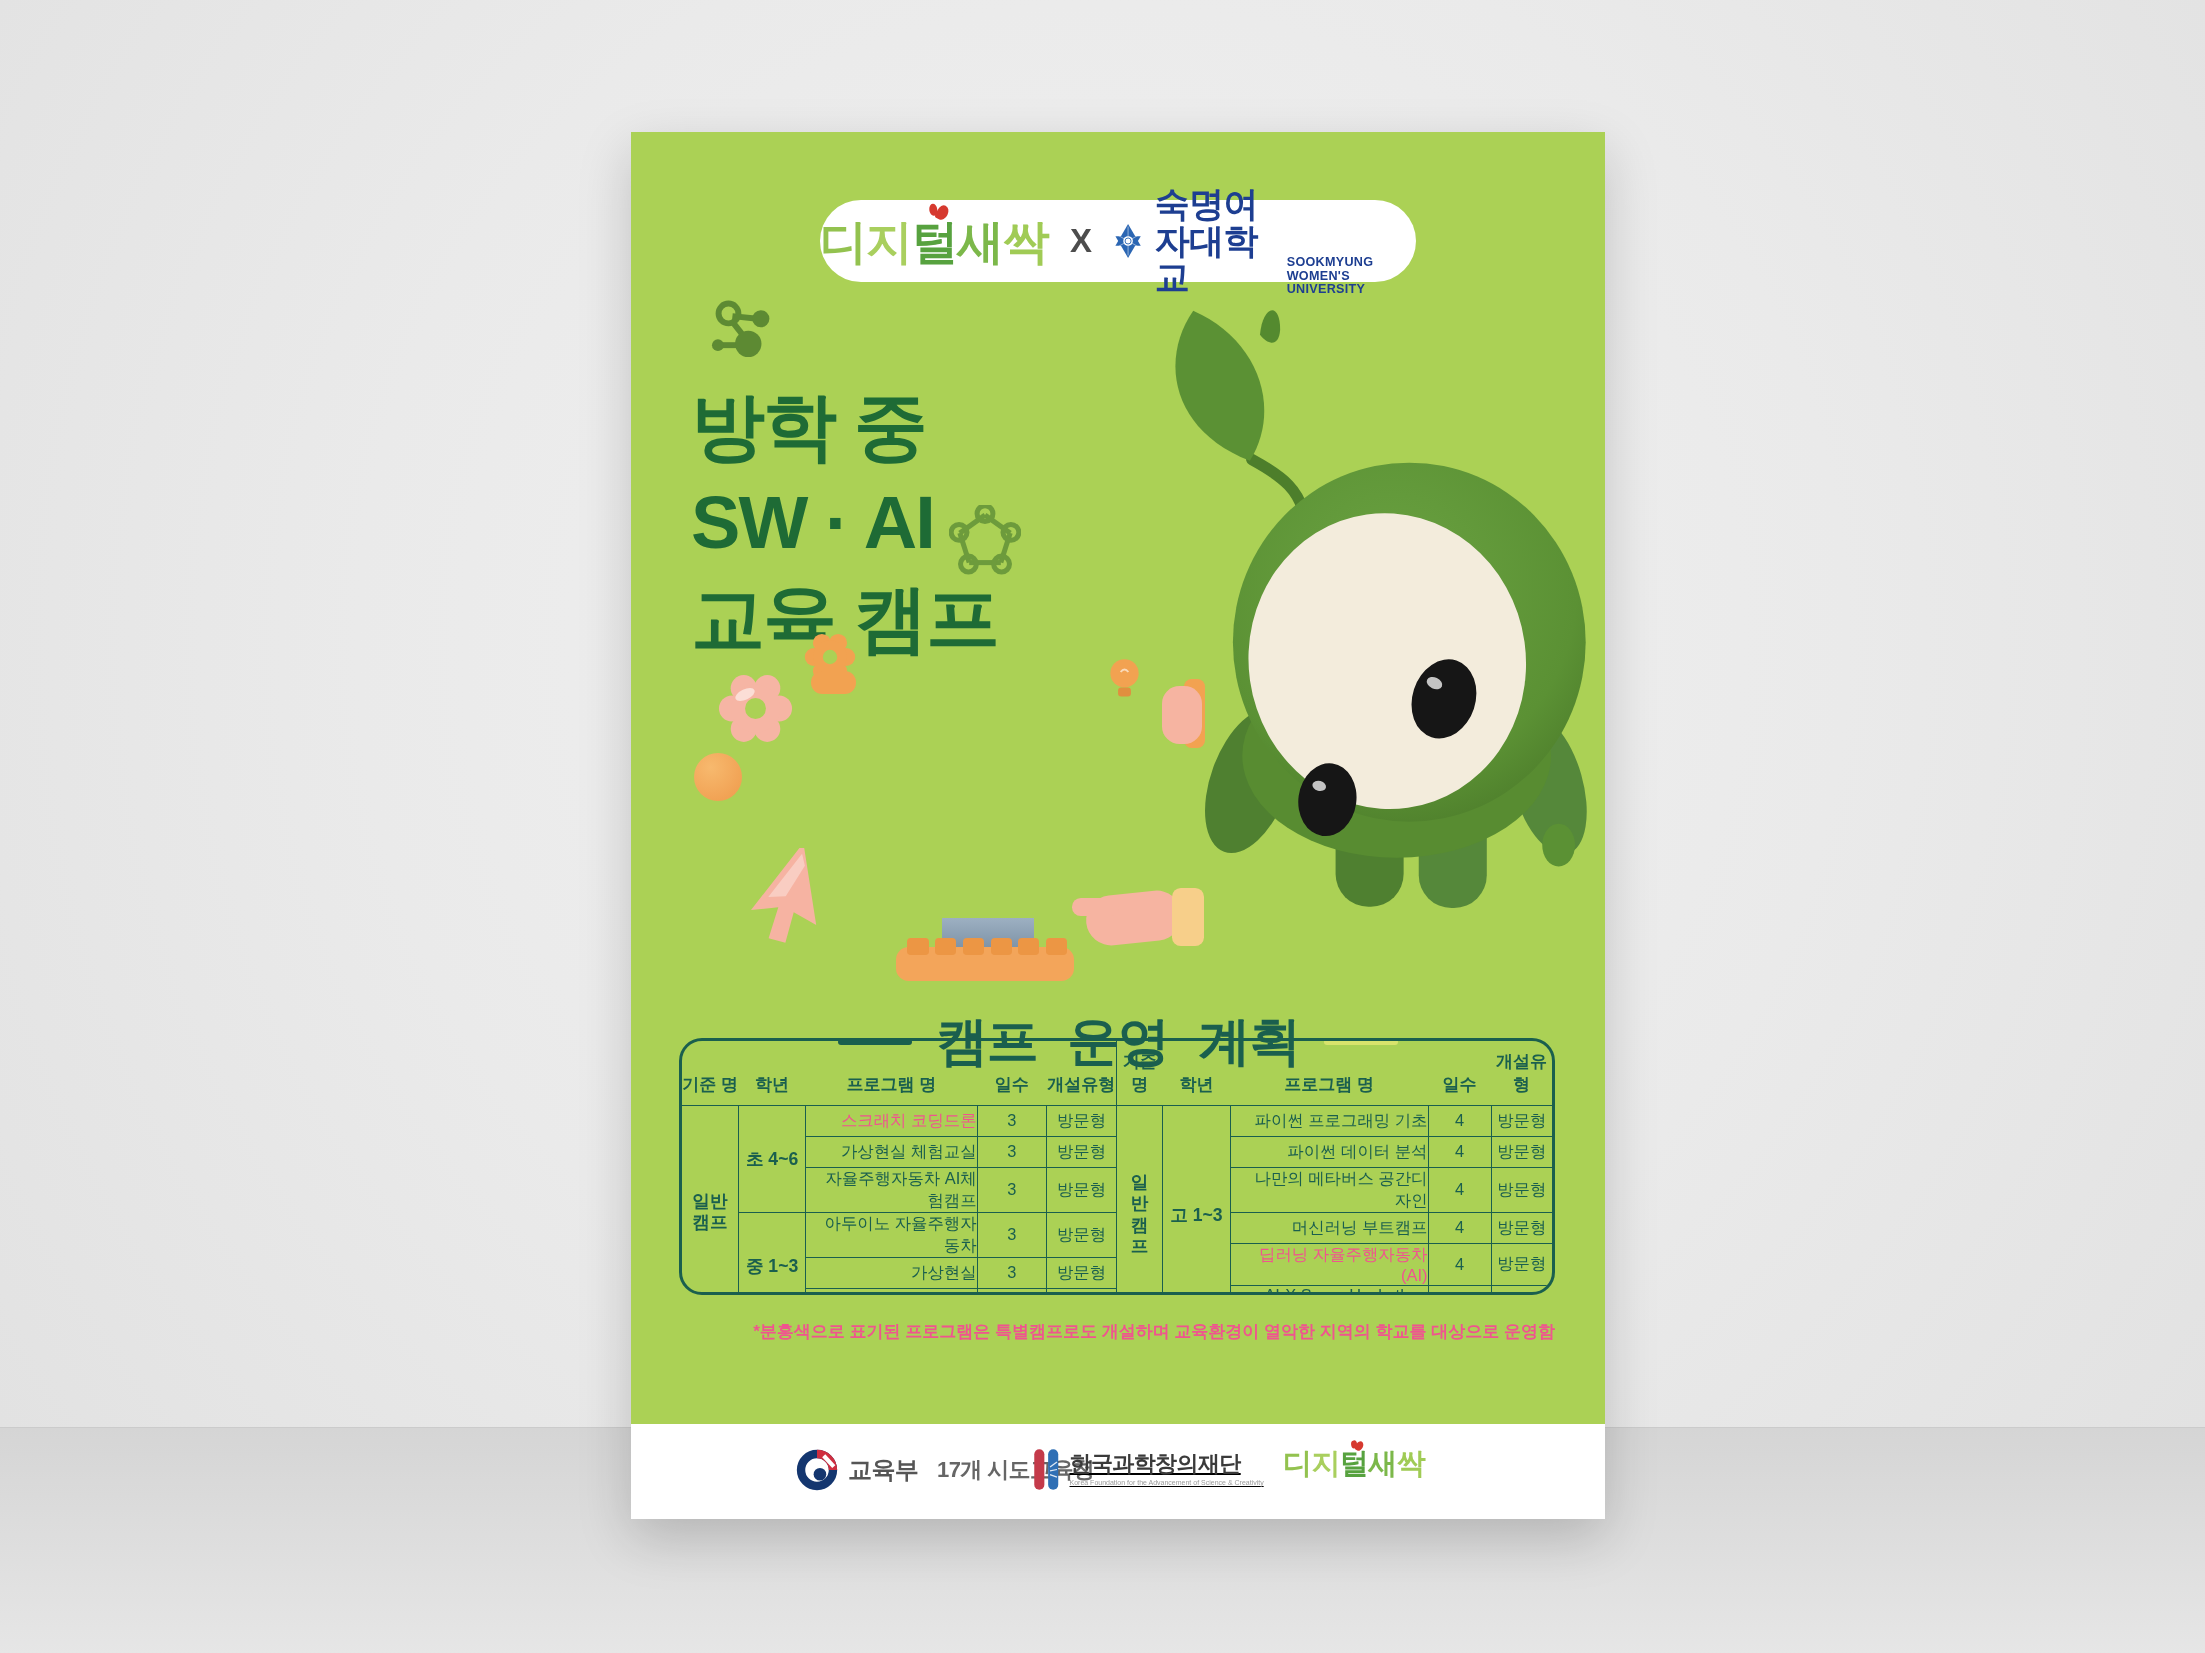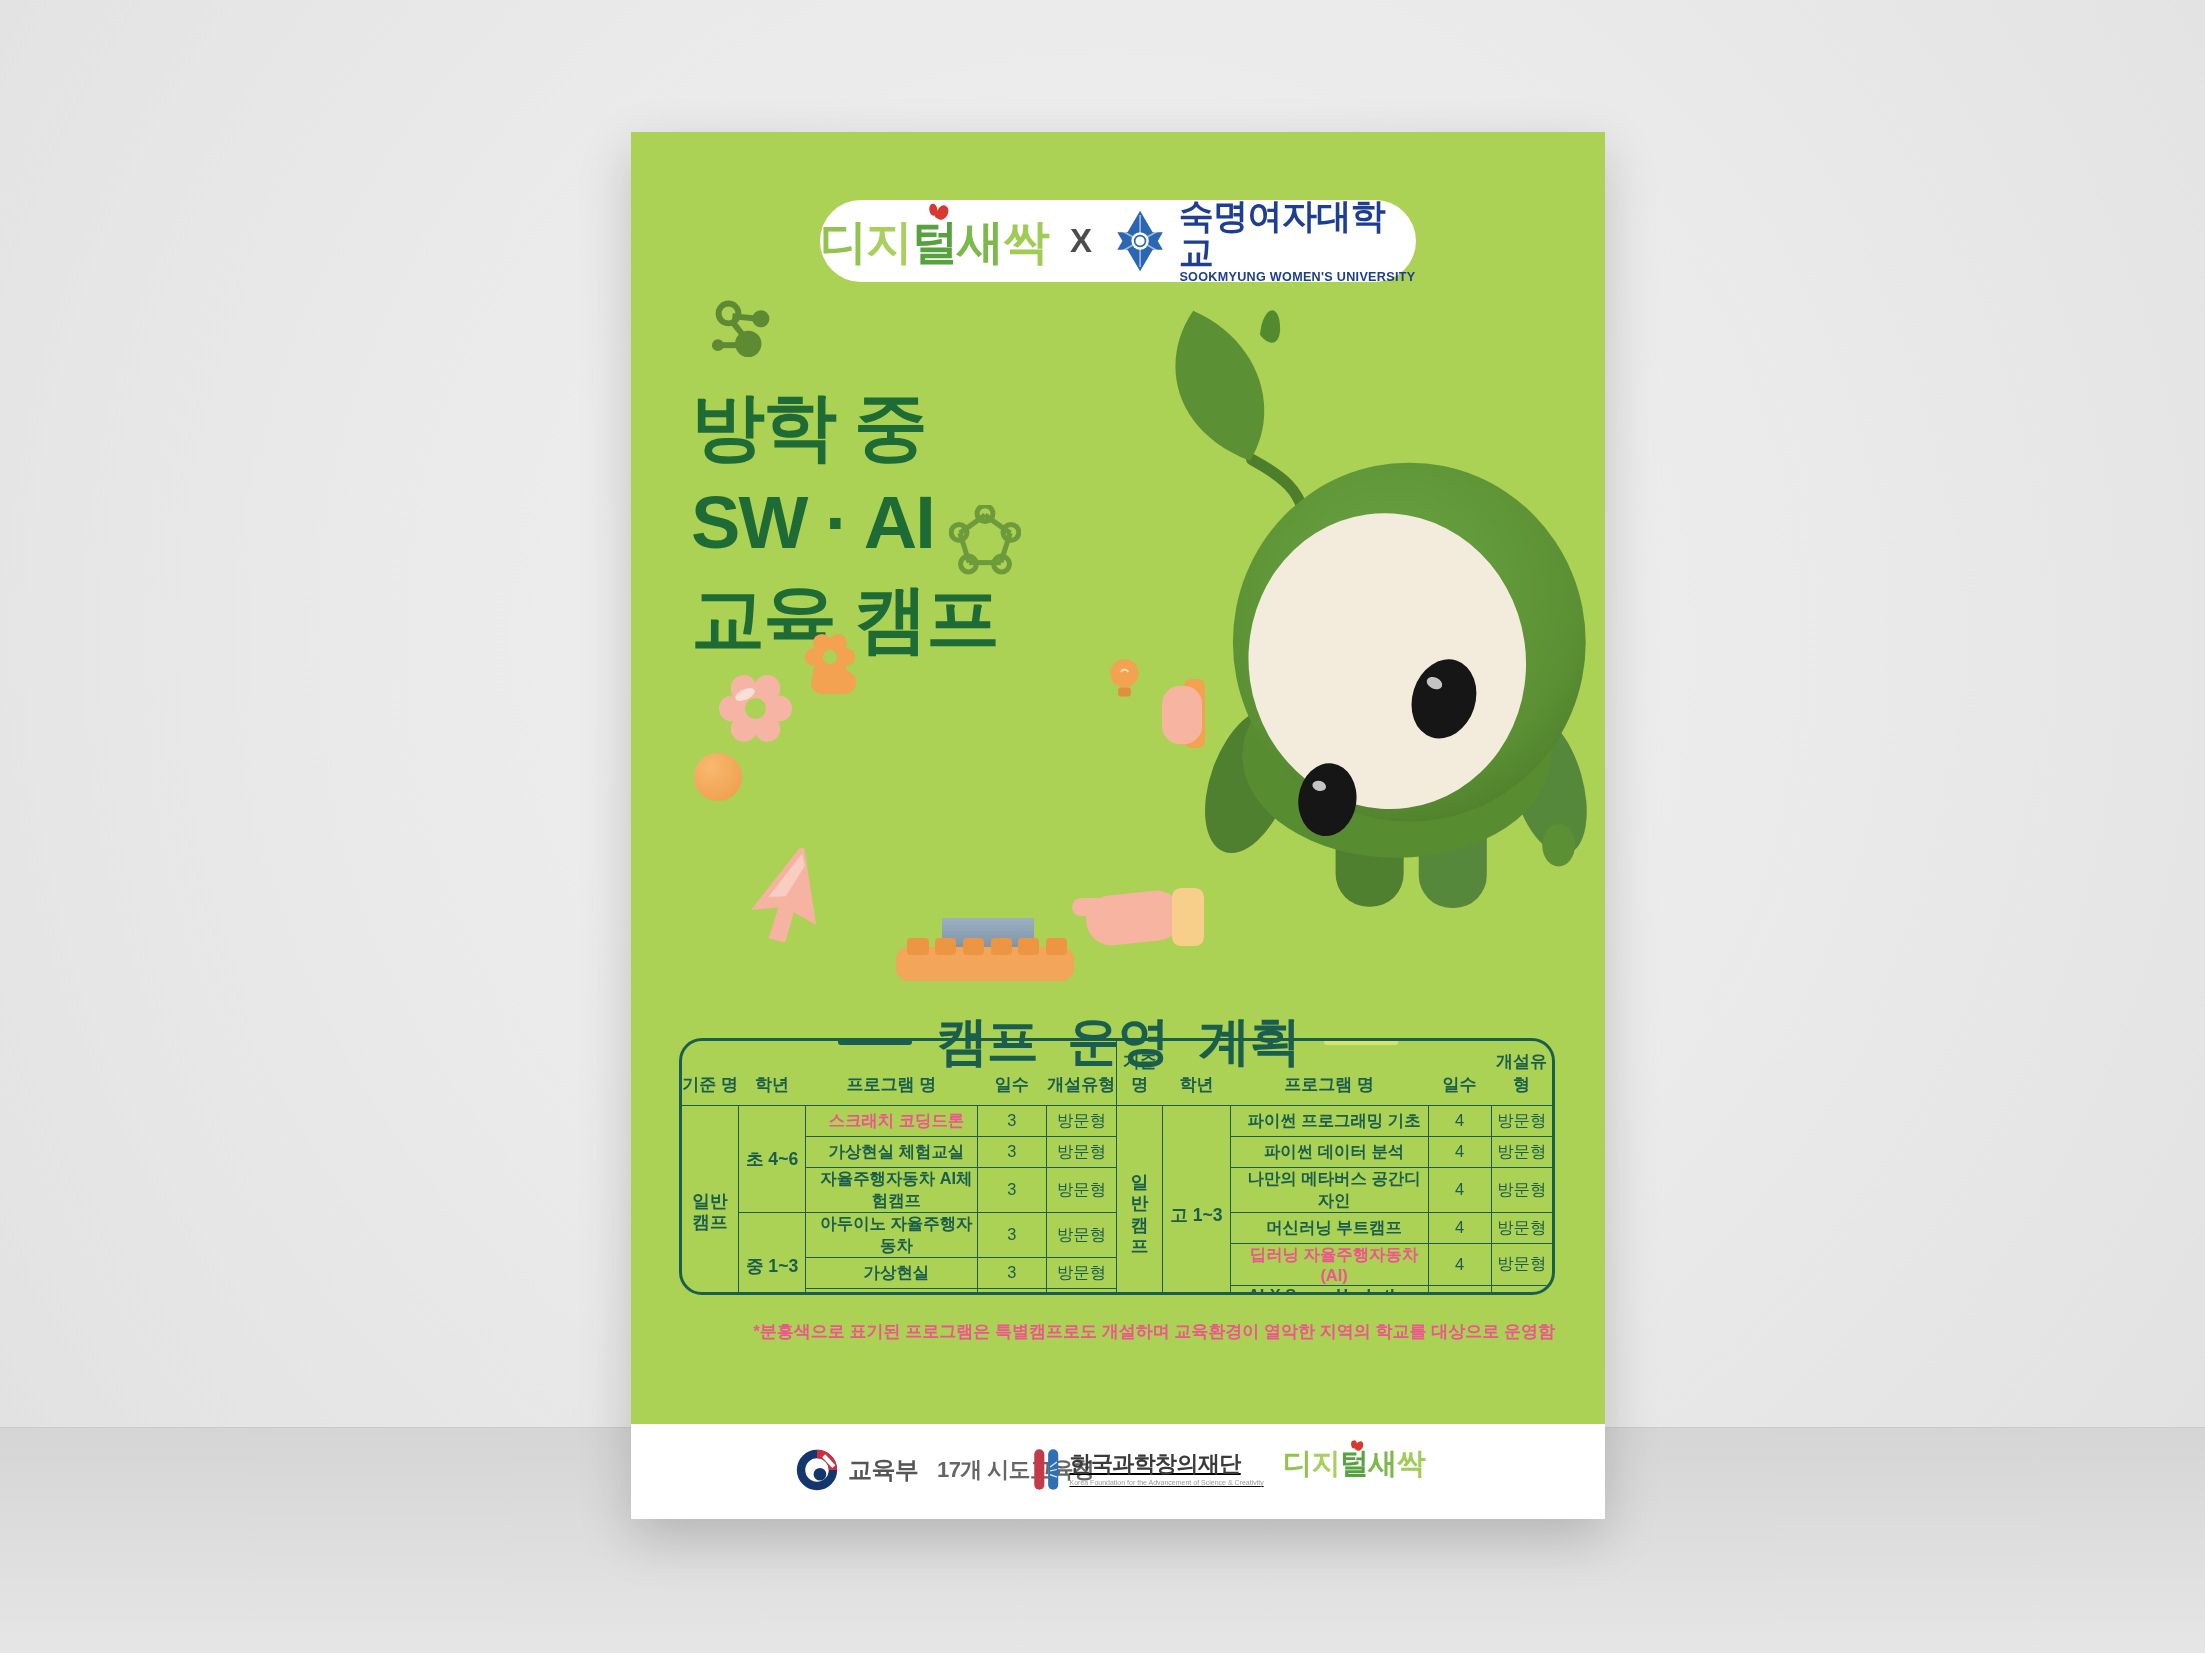--- a/index.html
+++ b/index.html
@@ -25,21 +25,21 @@
   .saessak-logo .c1{color:#a9cf5e;}
   .saessak-logo .c2{color:#57a23f;}
   .saessak-logo .c3{color:#7cb84a;}
   .saessak-logo .c4{color:#a0cb55;}
   .sprout{position:absolute;top:-12.6px;left:56%;width:10.7px;height:15px;background:#d6392f;
     border-radius:50% 50% 50% 2.5px;transform:rotate(26deg);}
   .sprout::before{content:'';position:absolute;left:-7.6px;top:3.2px;width:8.2px;height:12px;
     background:#d6392f;border-radius:50% 50% 2.5px 50%;transform:rotate(-32deg);}
   .badge-x{font-size:33px;font-weight:700;color:#4d4d4d;}
   .univ{display:flex;align-items:center;gap:11.3px;}
-  .univ-text{display:flex;flex-direction:column;align-items:center;line-height:1.05;}
+  .univ-text{display:flex;flex-direction:row;align-items:flex-end;line-height:1.05;}
   .univ-kr{font-size:35px;font-weight:800;color:#1d3e91;letter-spacing:-0.6px;}
   .univ-en{font-size:12.6px;font-weight:700;color:#1d3e91;letter-spacing:0.3px;margin-top:0;}
   
   .main-title{position:absolute;left:60px;top:247px;color:#1e6b35;font-weight:800;
     font-size:74px;line-height:96px;letter-spacing:-1.9px;}
   
   .abs{position:absolute;}
   
   .monitor{position:absolute;left:158px;top:541px;width:401px;height:248px;background:#fff;
     border:8.2px solid #9db1c4;border-radius:21.4px;box-sizing:border-box;z-index:3;
@@ -62,21 +62,21 @@
   
   .table-box{position:absolute;left:48px;top:906px;width:876px;height:257px;
     border:3.2px solid #1a5f4e;border-radius:23px;box-sizing:border-box;overflow:hidden;
     display:flex;z-index:4;}
   table.camp-table{border-collapse:collapse;width:50%;table-layout:fixed;height:100%;}
   .camp-table th,.camp-table td{border:1.9px solid #1a5f4e;color:#1a5f4e;text-align:center;
     vertical-align:middle;font-size:16.4px;padding:0;}
   .camp-table th{border:none;border-bottom:1.9px solid #1a5f4e;font-weight:700;font-size:17px;
     height:55px;vertical-align:bottom;padding-bottom:8.8px;}
   .camp-table tr{height:31px;}
-  .camp-table td.prog{text-align:center;padding-left:10px;font-weight:700;}
+  .camp-table td.prog{text-align:right;padding-left:10px;font-weight:400;}
   .camp-table td.pink{color:#f0548f;}
   .camp-table td.grade,.camp-table td.group{font-weight:800;font-size:17.6px;}
   .camp-table td.group{word-break:break-all;line-height:1.2;padding:0 8.8px;}
   .camp-table td:first-child{border-left:none;}
   .camp-table tr:last-child td{border-bottom:none;}
   .camp-table.left-t td:last-child,.camp-table.left-t th:last-child{border-right:1.9px solid #1a5f4e;}
   .camp-table.right-t td:last-child{border-right:none;}
   
   .camp-table.left-t .col0{width:13%;} .camp-table.left-t .col1{width:15.5%;}
   .camp-table.left-t .col2{width:39.5%;}.camp-table.left-t .col3{width:16%;}.camp-table.left-t .col4{width:16%;}

